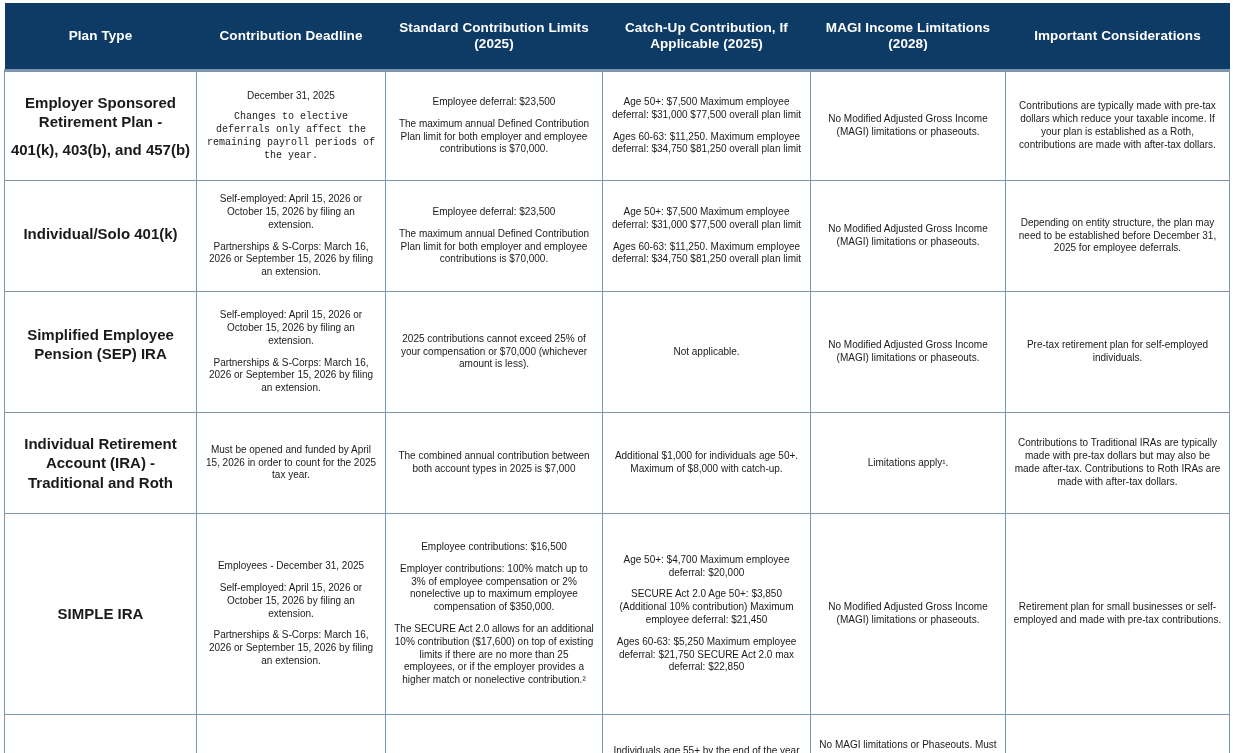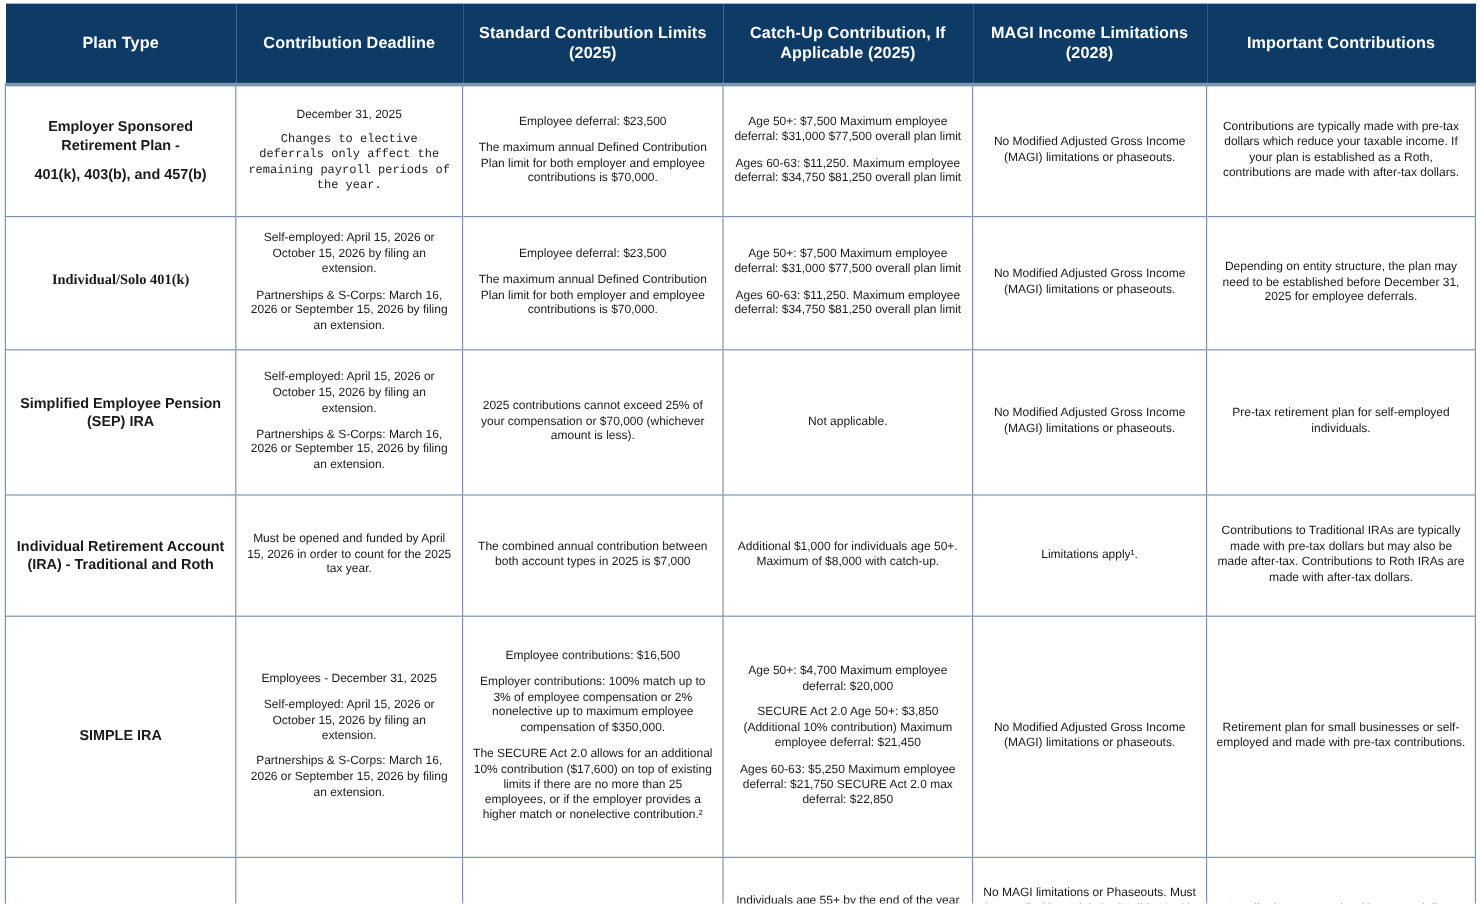--- a/index.html
+++ b/index.html
@@ -52,21 +52,21 @@
     border: 1px solid #7E95AE;
     vertical-align: middle;
     text-align: center;
     font-size: 10px;
     color: #1a1a1a;
     line-height: 1.28;
     padding: 6px 7px;
   }
   tbody td.plan-name {
     font-weight: bold;
-    font-size: 12px;
+    font-size: 15px;
     padding: 6px 5px;
   }
   tbody td p {
     margin: 0 0 9px 0;
   }
   tbody td p:last-child {
     margin-bottom: 0;
   }
   tbody td p.tight {
     margin-bottom: 0;
@@ -91,21 +91,21 @@
         <col class="c5">
         <col class="c6">
     </colgroup>
     <thead>
       <tr>
         <th>Plan Type</th>
         <th>Contribution Deadline</th>
         <th>Standard Contribution Limits (2025)</th>
         <th>Catch-Up Contribution, If Applicable (2025)</th>
         <th>MAGI Income Limitations (2028)</th>
-        <th>Important Contributions</th>
+        <th>Important Considerations</th>
       </tr>
     </thead>
     <tbody>
 
       <tr class="r1">
         <td class="plan-name">
           <p>Employer Sponsored Retirement Plan -</p>
           <p style="margin-bottom: 0px;">401(k), 403(b), and 457(b)</p>
         </td>
         <td>
@@ -119,21 +119,21 @@
         <td>
           <p>Age 50+: $7,500 Maximum employee deferral: $31,000 $77,500 overall plan limit</p>
           <p style="margin-bottom: 0px;">Ages 60-63: $11,250. Maximum employee deferral: $34,750 $81,250 overall plan limit</p>
         </td>
         <td>No Modified Adjusted Gross Income (MAGI) limitations or phaseouts.</td>
         <td>Contributions are typically made with pre-tax dollars which reduce your taxable income. If your plan is established as a Roth, contributions are made with after-tax dollars.</td>
       </tr>
 
       <tr class="r2">
         <td class="plan-name">
-          <p class="tight" style="margin-bottom: 4px; font-family: Liberation Serif, serif;">Individual/Solo 401(k)</p>
+          <p class="tight" style="margin-bottom: 4px;">Individual/Solo 401(k)</p>
         </td>
         <td>
           <p>Self-employed: April 15, 2026 or October 15, 2026 by filing an extension.</p>
           <p style="margin-bottom: 0px;">Partnerships &amp; S-Corps: March 16, 2026 or September 15, 2026 by filing an extension.</p>
         </td>
         <td>
           <p>Employee deferral: $23,500</p>
           <p style="margin-bottom: 0px;">The maximum annual Defined Contribution Plan limit for both employer and  employee contributions is $70,000.</p>
         </td>
         <td>

